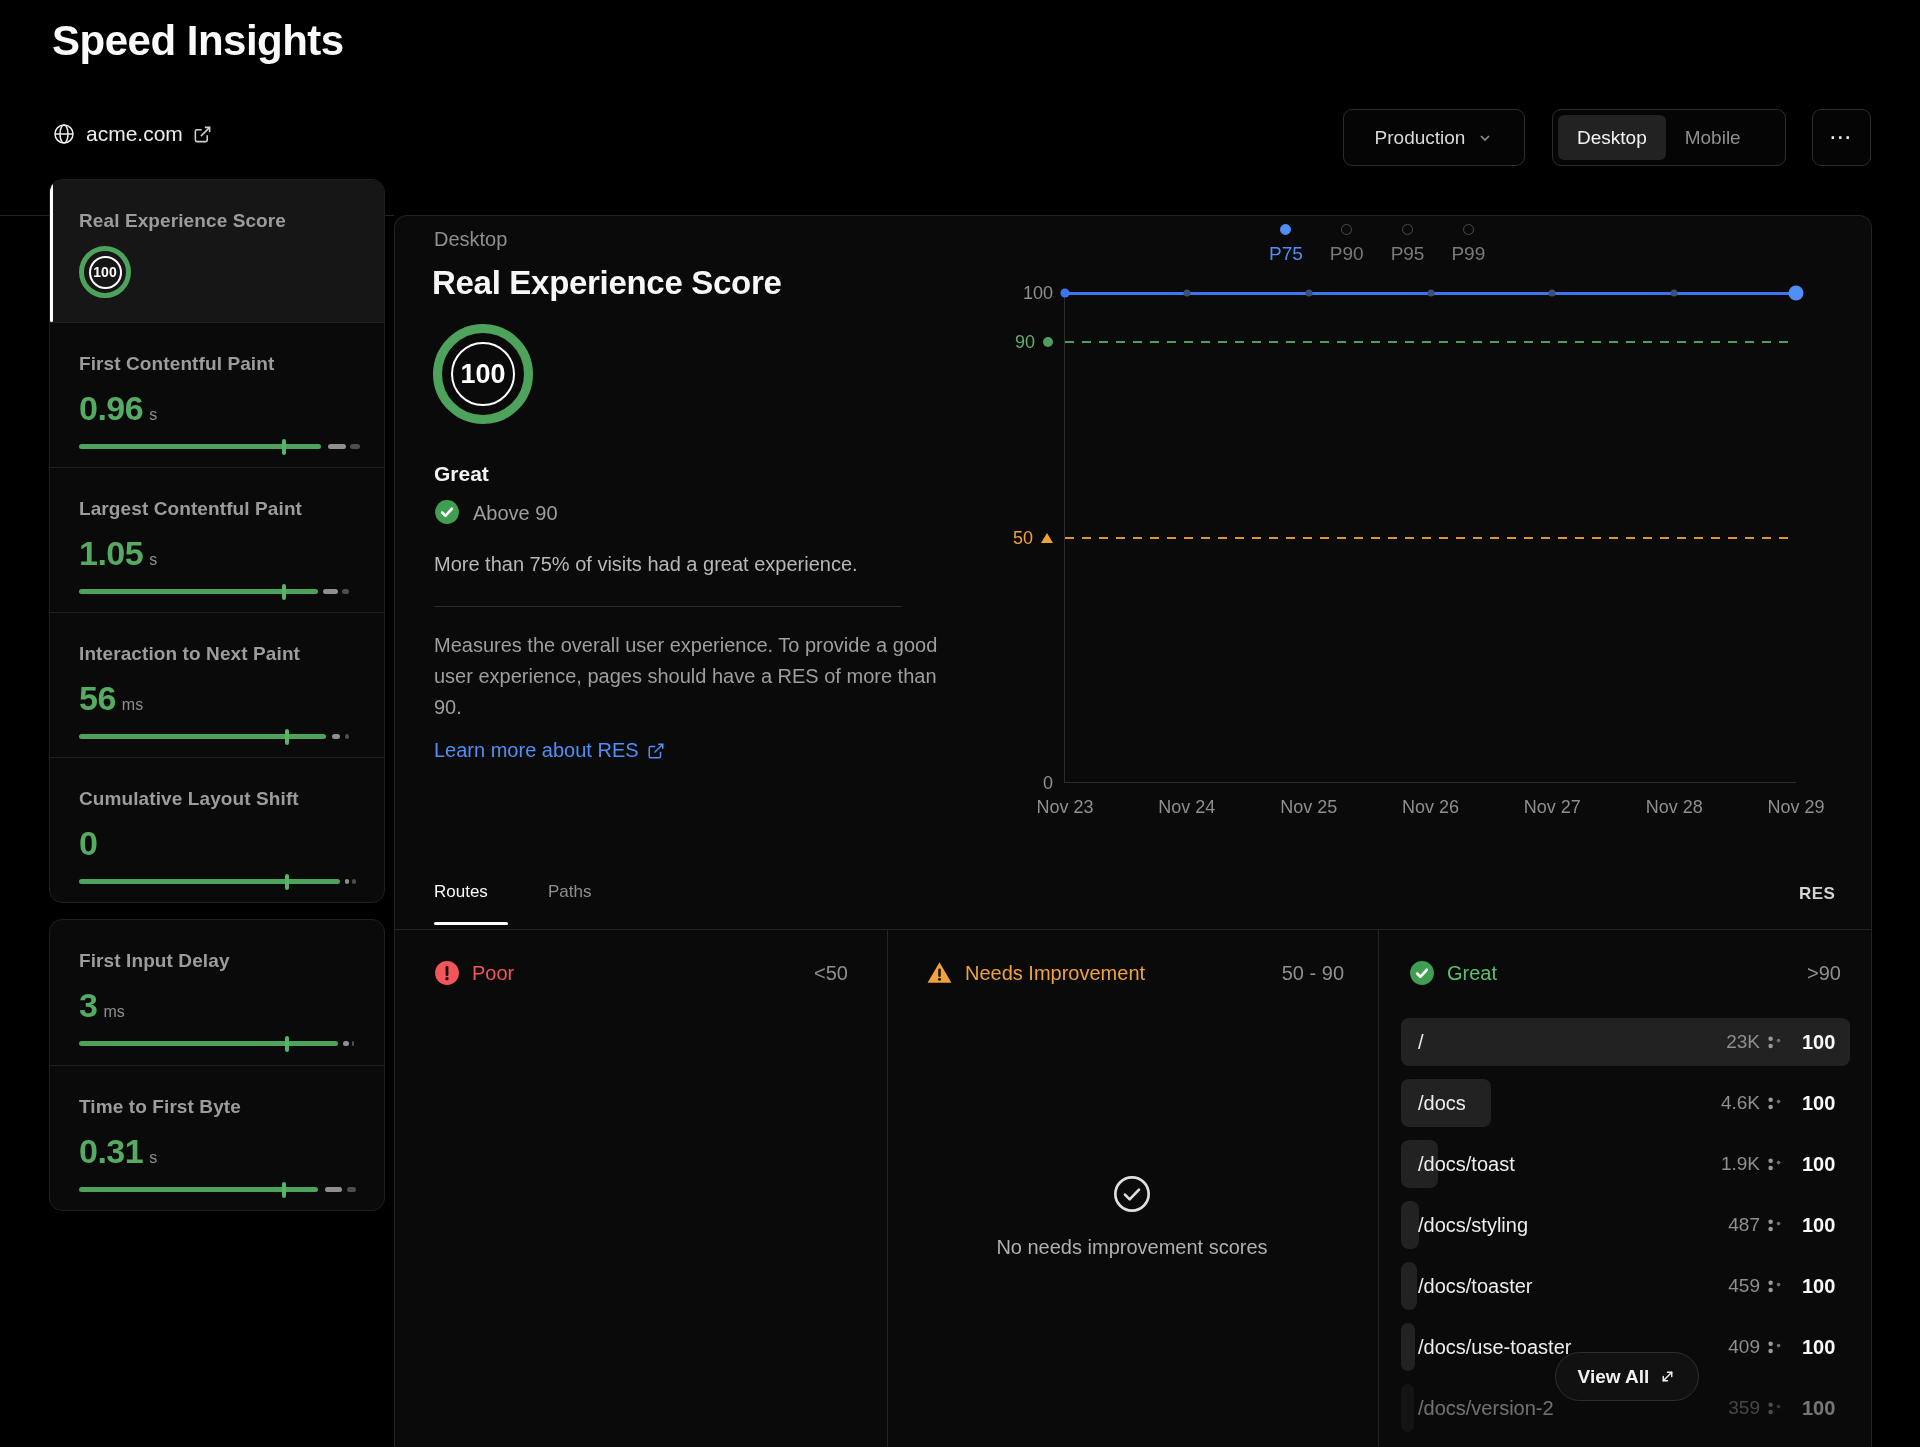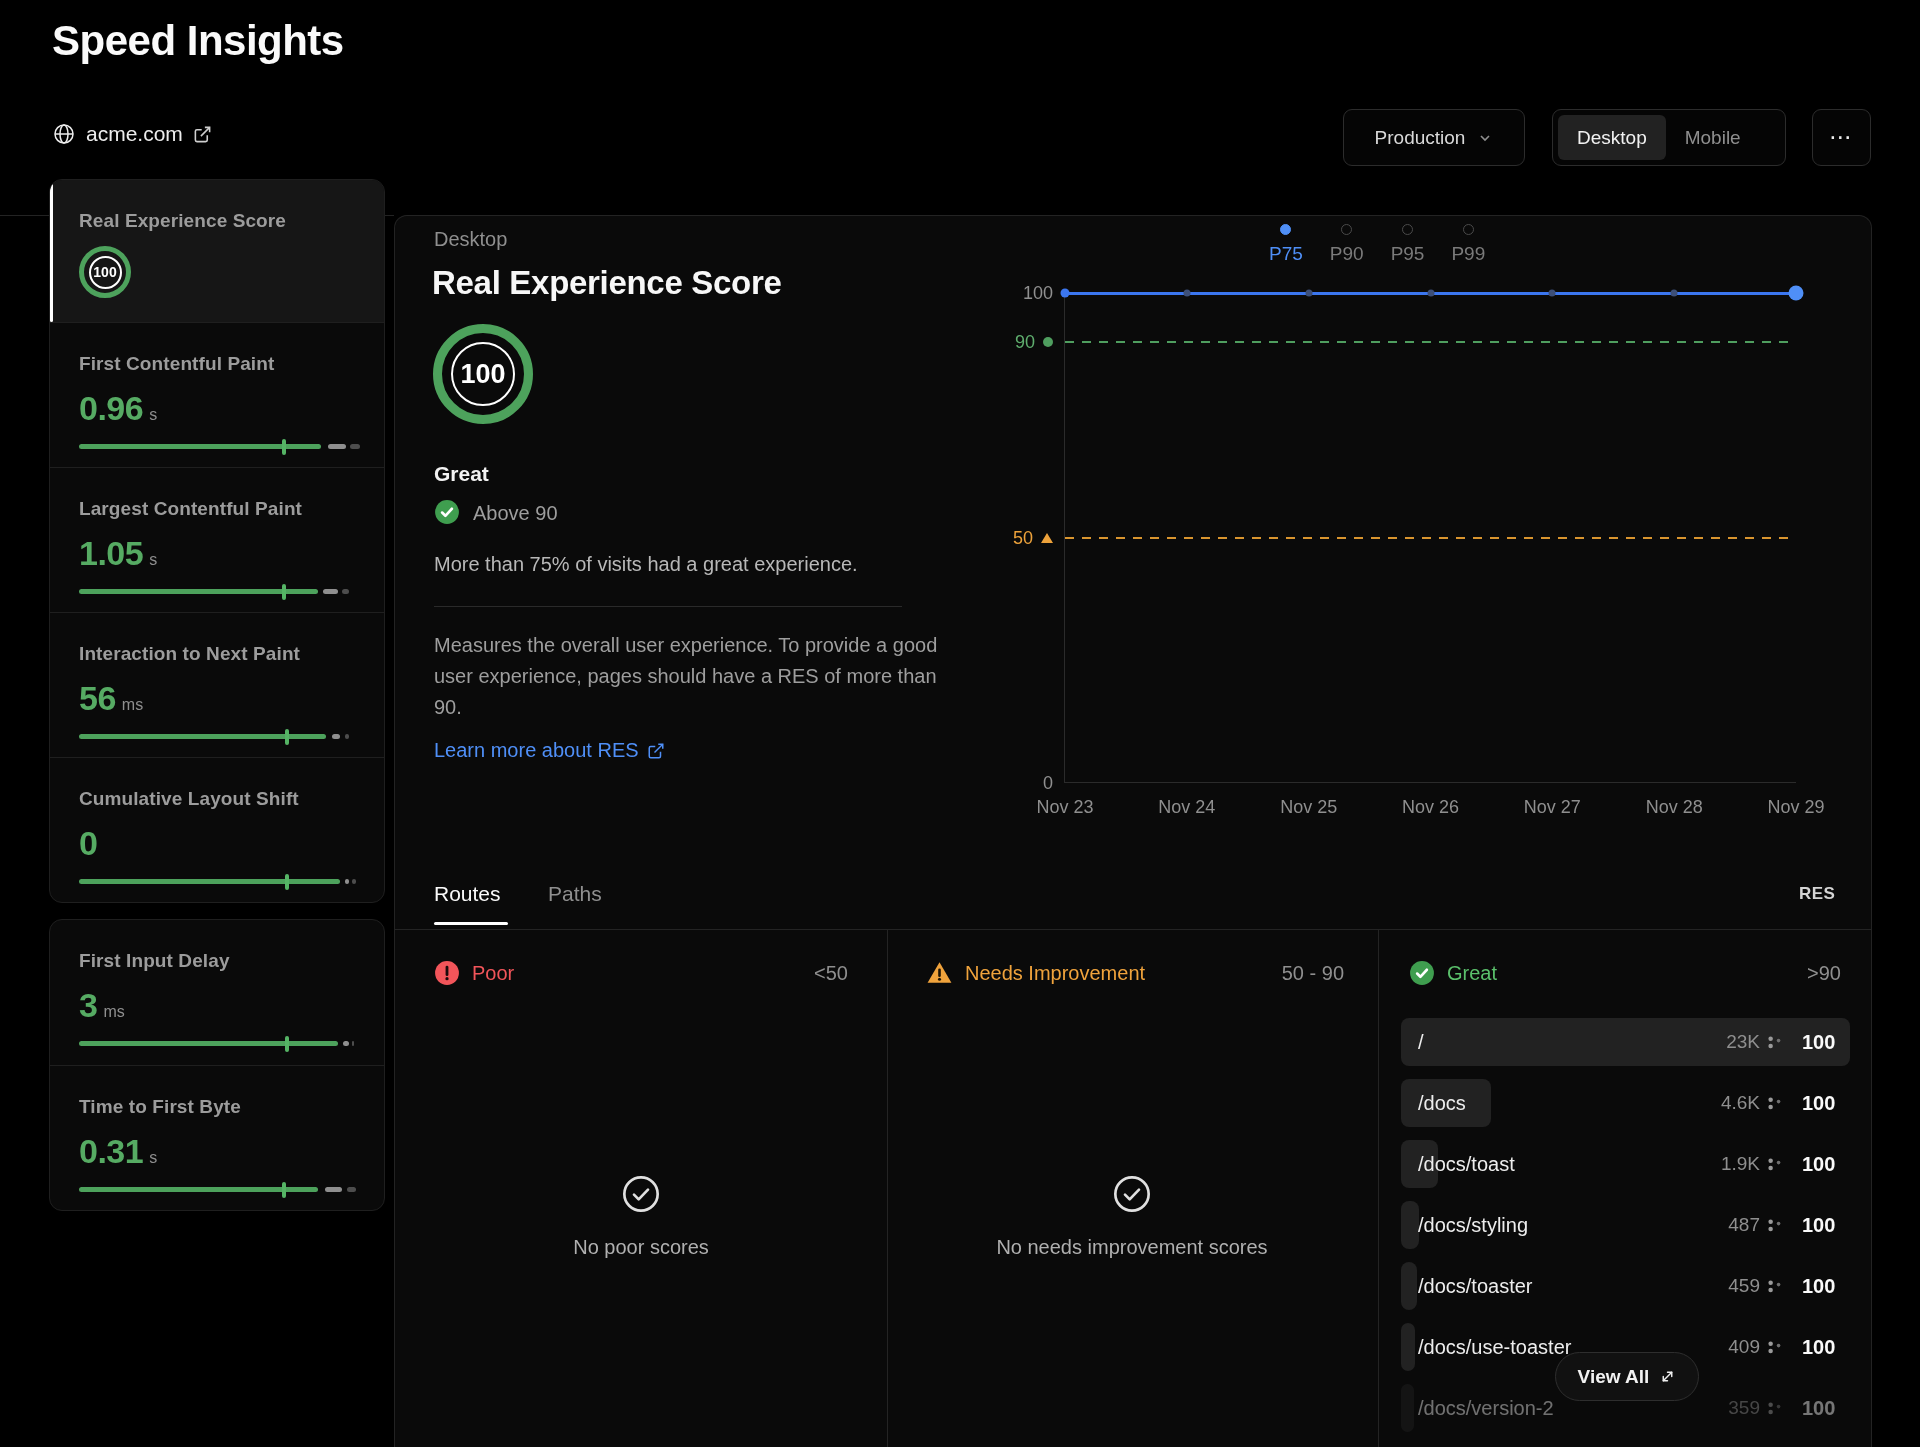--- a/index.html
+++ b/index.html
@@ -72,21 +72,21 @@
   .pt-last { width:15px; height:15px; background:#4f8ff7; }
   .refline { position:absolute; left:0; width:100%; height:2px; }
   .yticks { position:absolute; left:-86px; top:0; width:74px; height:100%; }
   .ytick { position:absolute; right:0; display:flex; align-items:center; justify-content:flex-end; gap:8px; height:22px; font-size:18px; color:#8f8f8f; }
   .ymark-dot { width:10px; height:10px; border-radius:50%; background:#4f9e5f; }
   .ymark-tri { width:0; height:0; border-left:6px solid transparent; border-right:6px solid transparent; border-bottom:10px solid #eda23b; }
   .xlabels { position:absolute; left:0; top:calc(100% + 15px); width:100%; }
   .xlabel { position:absolute; transform:translateX(-50%); font-size:18px; color:#8f8f8f; white-space:nowrap; }
 
   
-  .tab { position:absolute; top:666px; font-size:21px; font-weight:500; color:#8f8f8f; cursor:pointer; background:none; border:0; font-family:inherit; }
+  .tab { position:absolute; top:666px; font-size:17px; font-weight:500; color:#8f8f8f; cursor:pointer; background:none; border:0; font-family:inherit; }
   .tab.active { color:#fafafa; }
   .tab-underline { position:absolute; left:39px; top:706px; width:74px; height:3px; background:#fff; border-radius:2px; }
   .res-label { position:absolute; left:1404px; top:668px; font-size:17px; font-weight:600; letter-spacing:0.5px; color:#d4d4d4; }
   .tabs-border { position:absolute; left:0; top:713px; width:100%; height:1px; background:#242424; }
   .v-divider { position:absolute; top:714px; width:1px; height:518px; background:#242424; }
 
   
   .col-header { position:absolute; top:744px; display:flex; align-items:center; gap:12px; }
   .col-header .cname { font-size:20px; font-weight:500; }
   .col-header .crange { margin-left:auto; font-size:20px; color:#8f8f8f; }
@@ -358,27 +358,20 @@
 
     <div class="col-header" style="left:1014px;width:432px">
       <svg width="26" height="26" viewBox="0 0 24 24">
           <circle cx="12" cy="12" r="11" fill="#3f9e4f"></circle>
           <polyline points="7.5 12.5 10.5 15.5 16.5 9" fill="none" stroke="#fff" stroke-width="2.4" stroke-linecap="round" stroke-linejoin="round"></polyline>
         </svg>
       <span class="cname name-great">Great</span>
       <span class="crange">&gt;90</span>
     </div>
 
-    <div class="empty-state" style="left:96px;top:958px">
-      <svg width="40" height="40" viewBox="0 0 24 24" fill="none" stroke="#e0e0e0" stroke-width="1.6">
-          <circle cx="12" cy="12" r="10"></circle>
-          <polyline points="7.8 12.4 10.6 15.2 16.2 9.4" stroke-linecap="round" stroke-linejoin="round"></polyline>
-        </svg>
-      <span>No poor scores</span>
-    </div>
 
     <div class="empty-state" style="left:587px;top:958px">
       <svg width="40" height="40" viewBox="0 0 24 24" fill="none" stroke="#e0e0e0" stroke-width="1.6">
           <circle cx="12" cy="12" r="10"></circle>
           <polyline points="7.8 12.4 10.6 15.2 16.2 9.4" stroke-linecap="round" stroke-linejoin="round"></polyline>
         </svg>
       <span>No needs improvement scores</span>
     </div>
 
     <div class="routes" id="routes">

